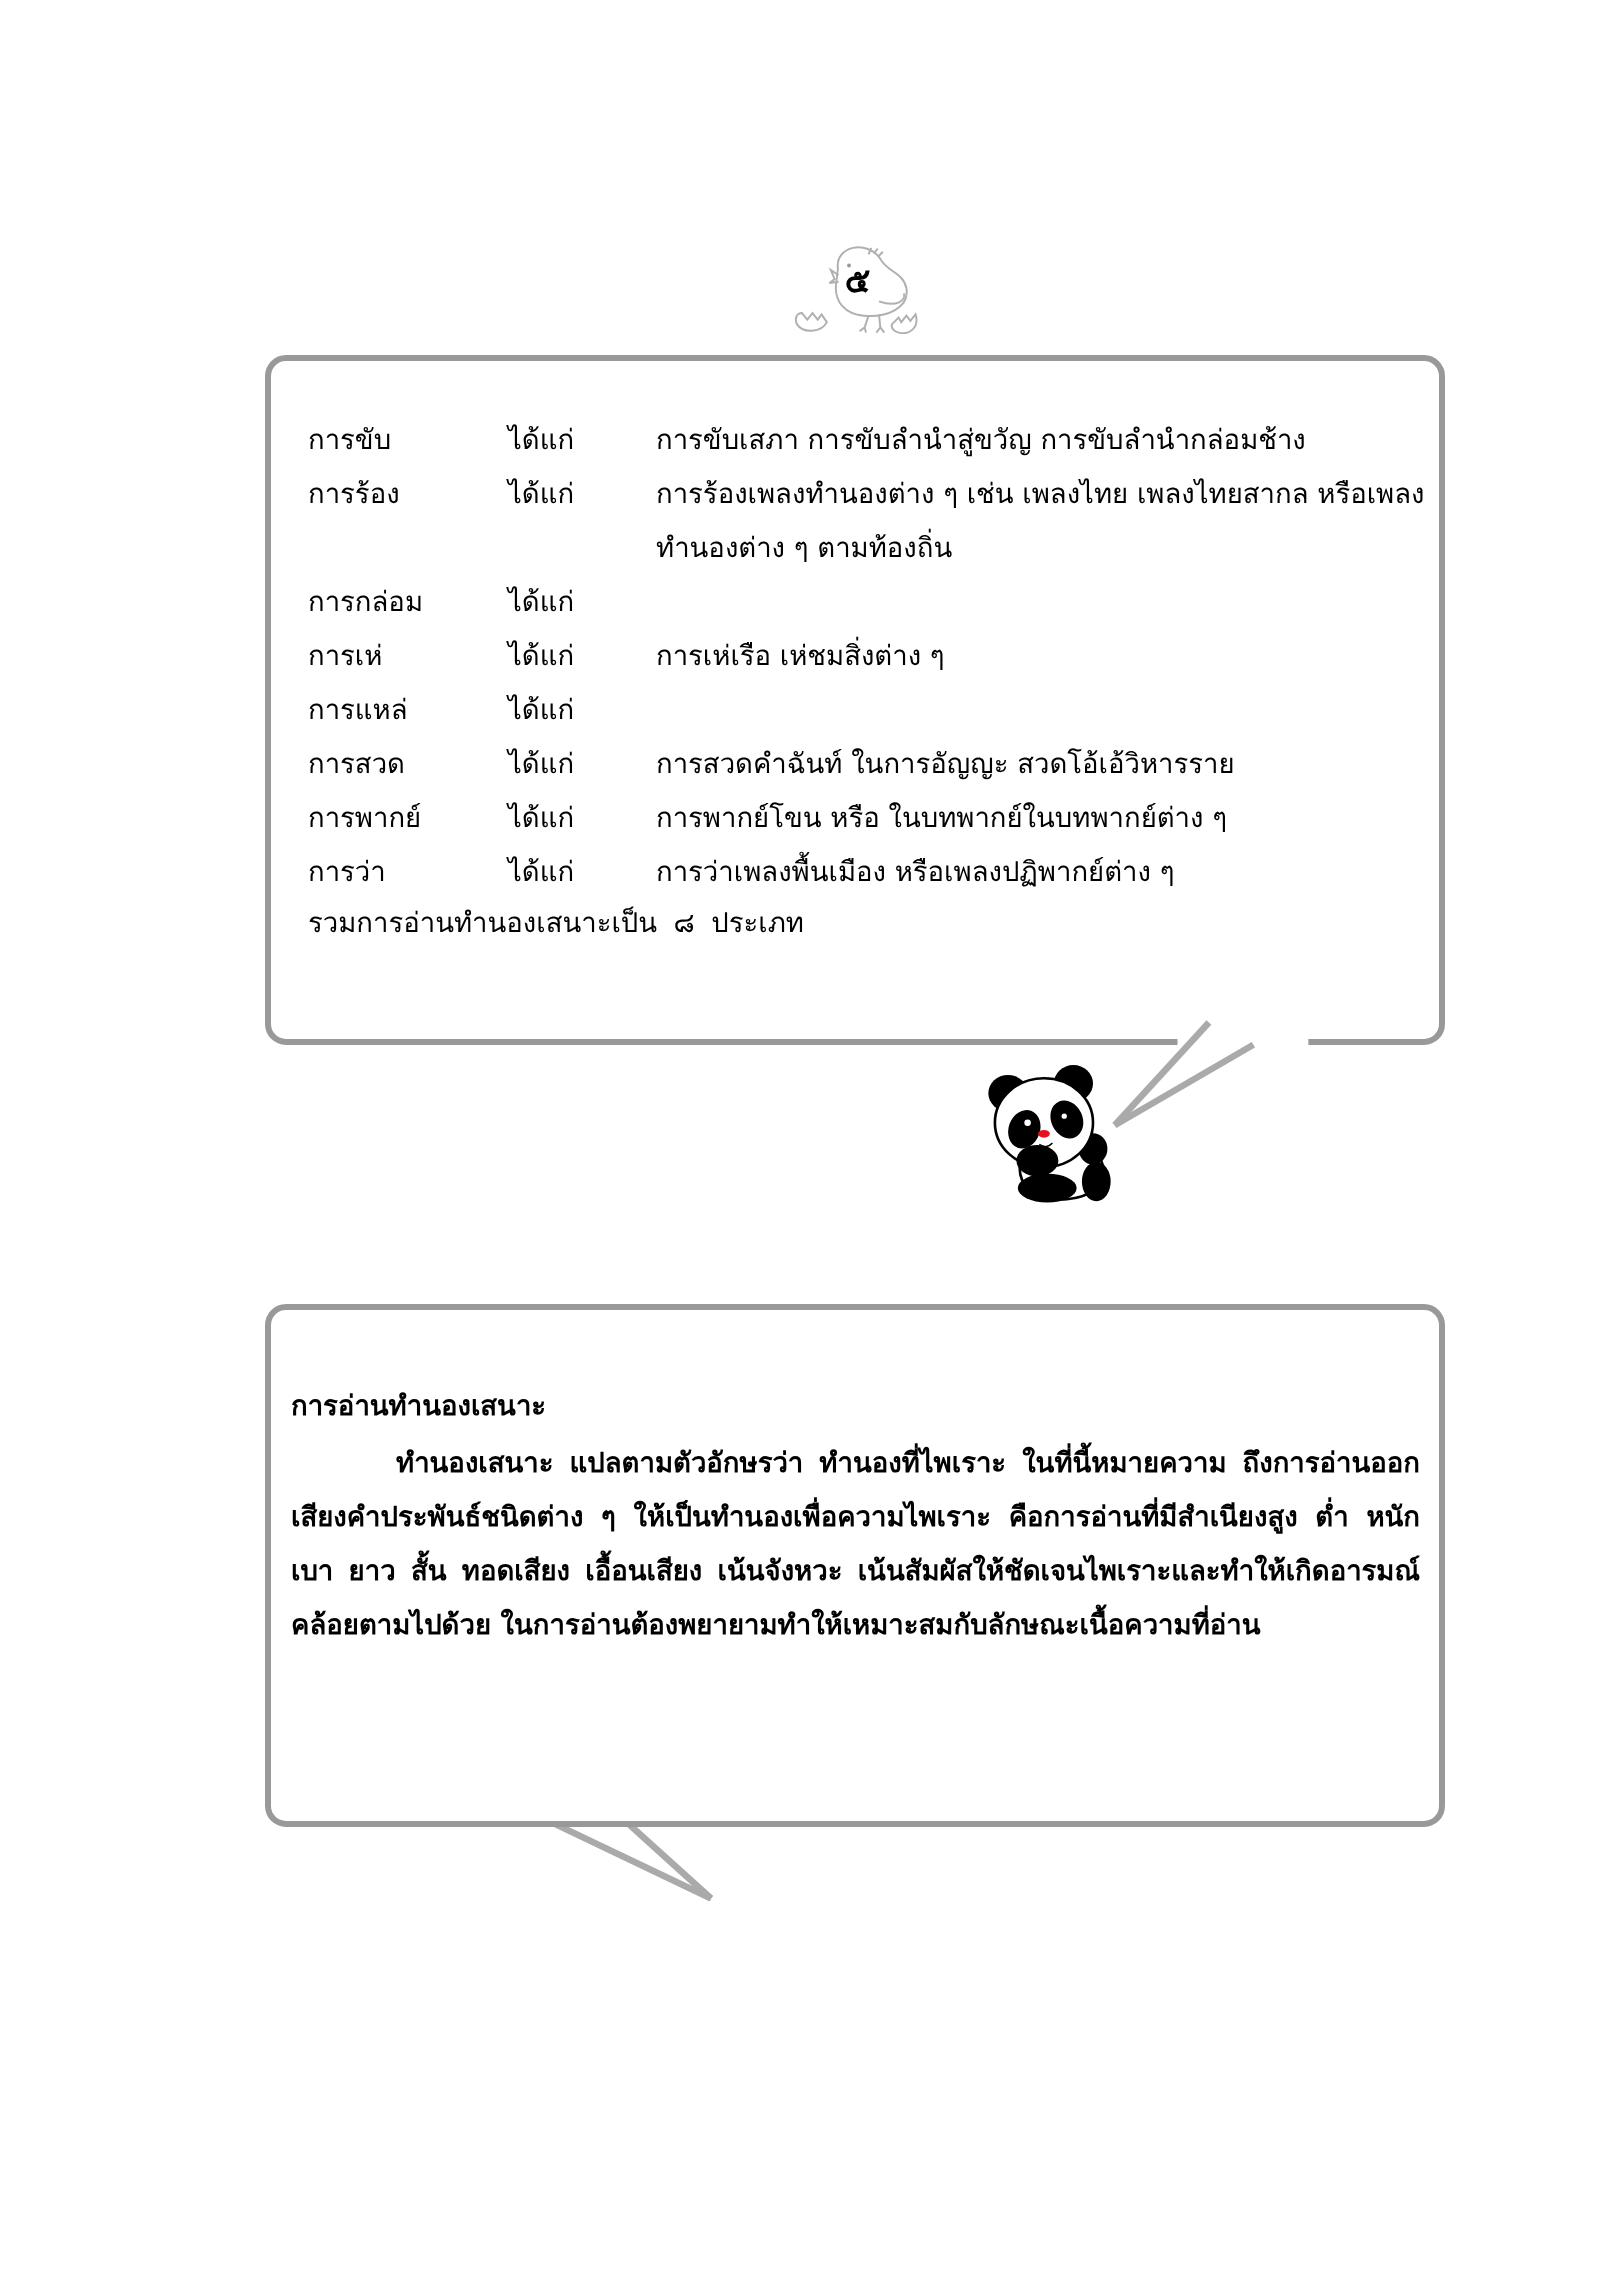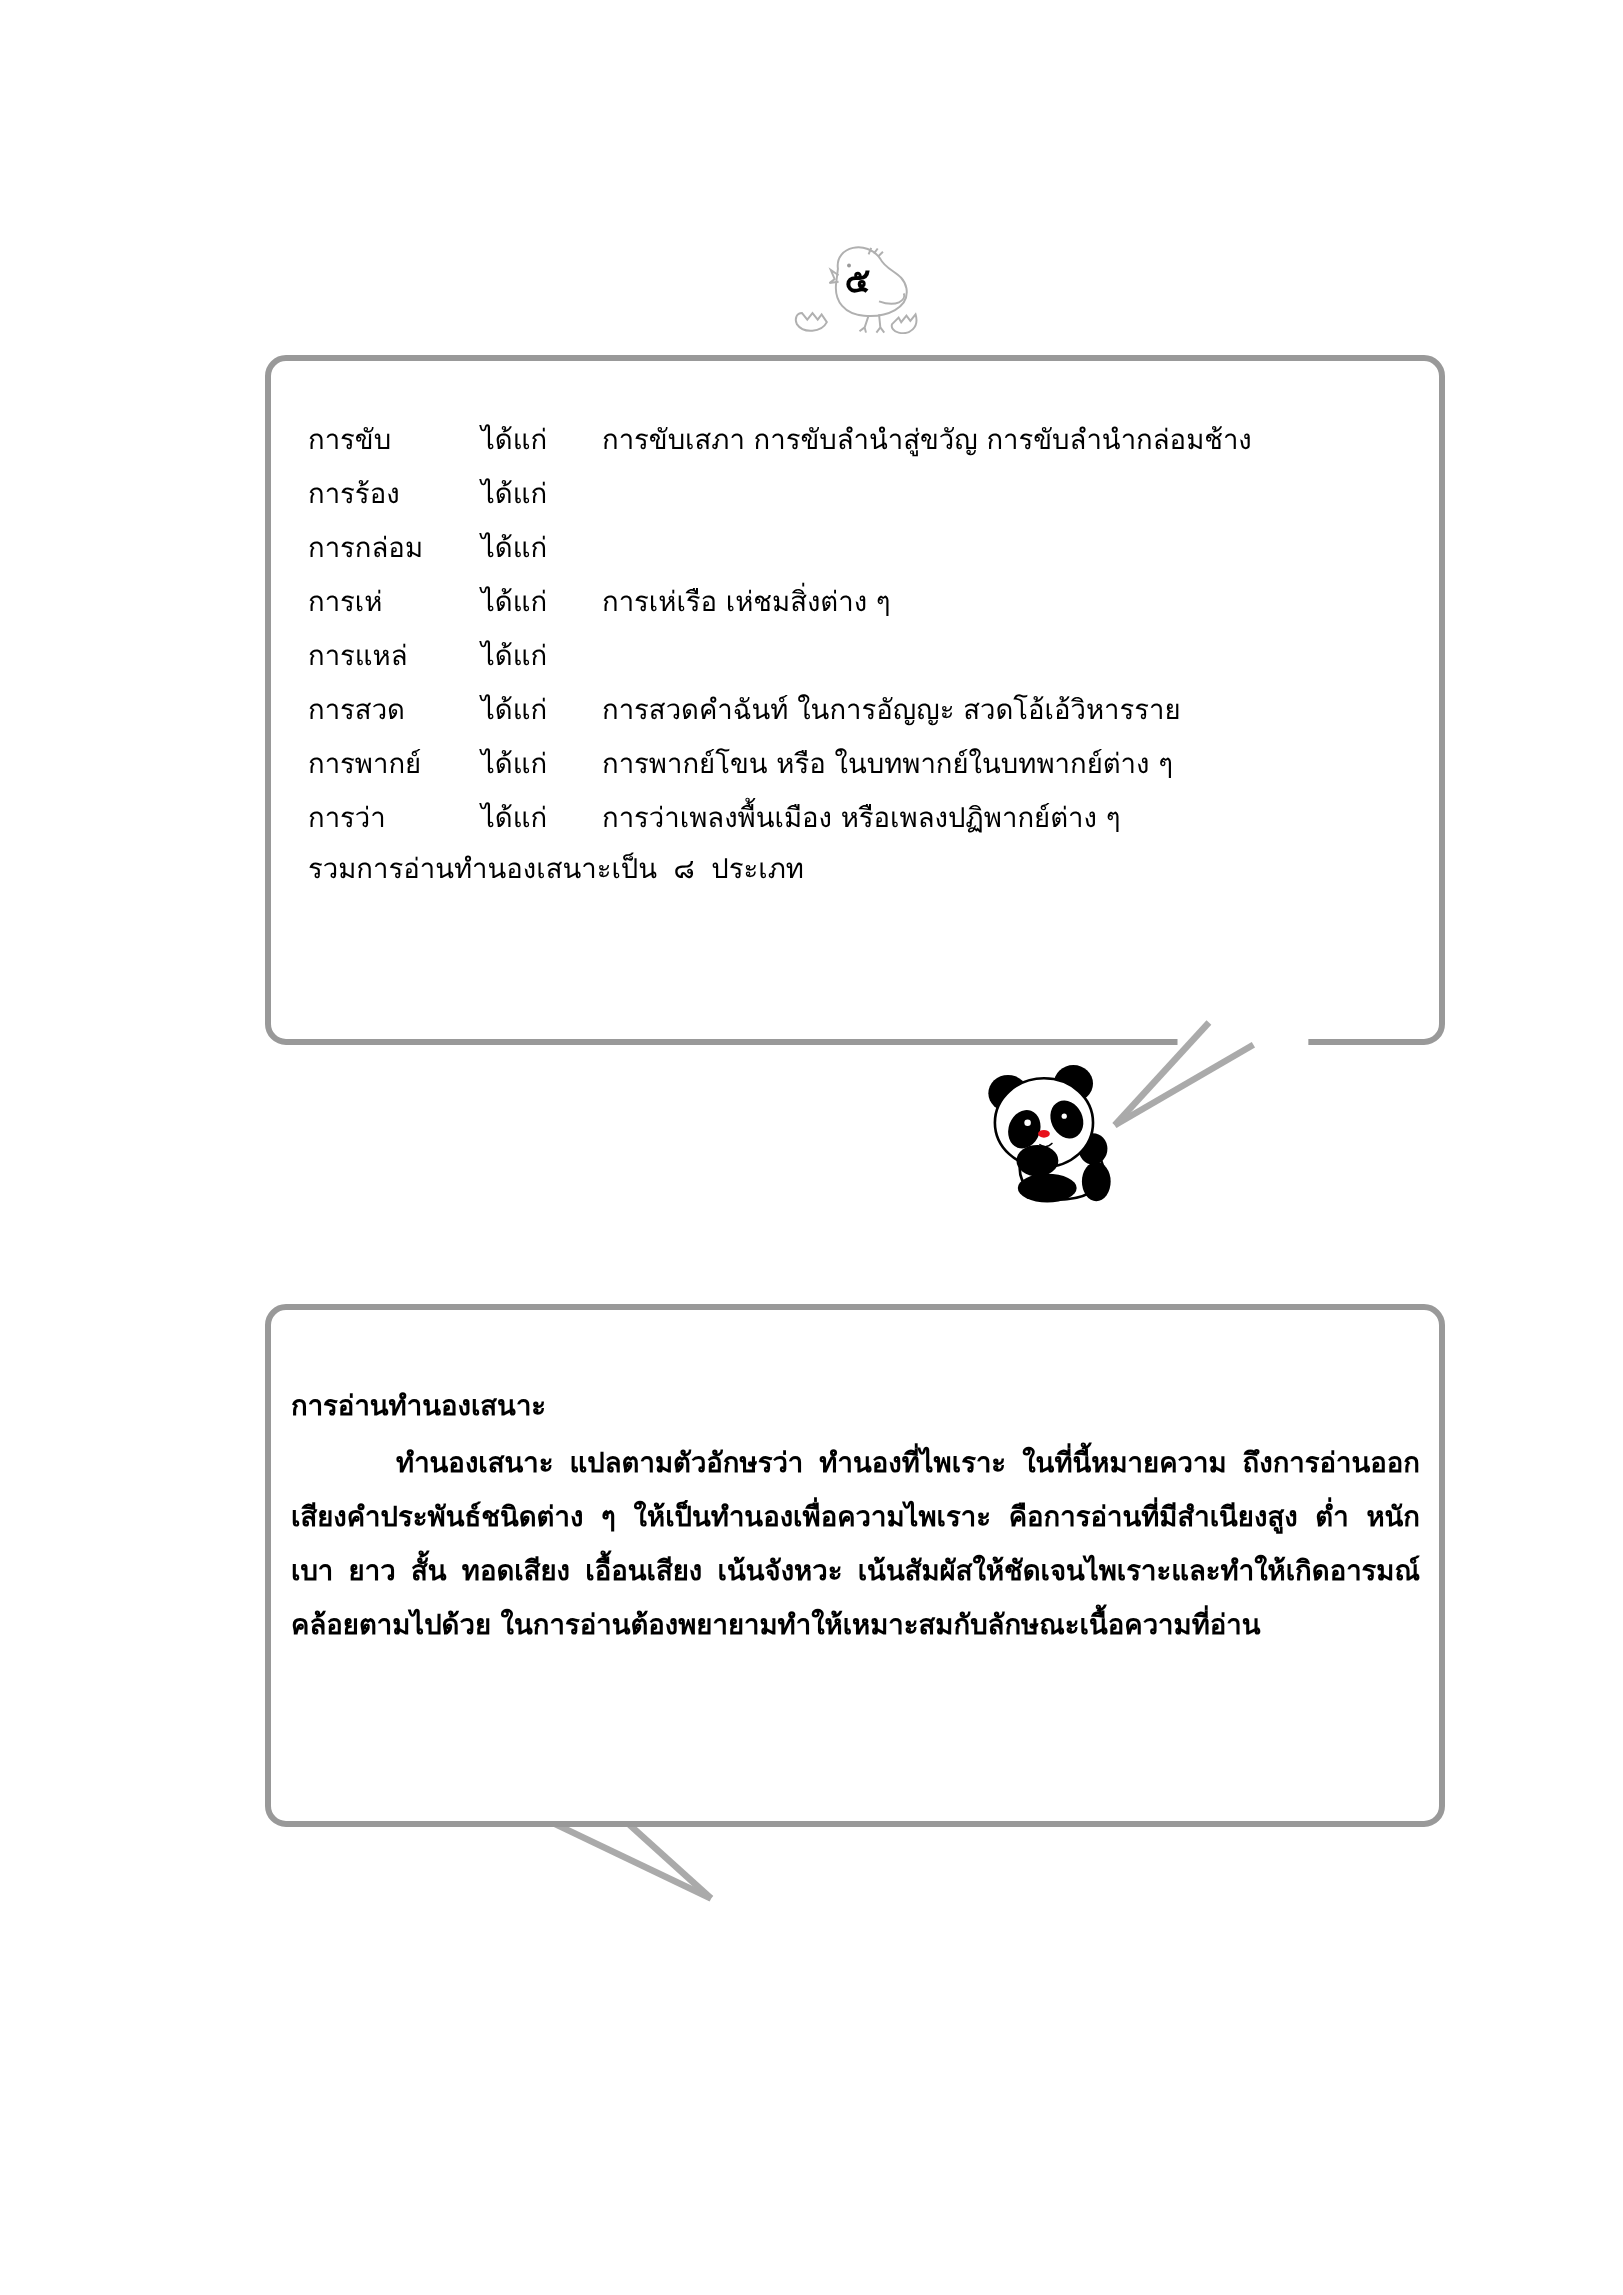--- a/index.html
+++ b/index.html
@@ -63,20 +63,21 @@
       left: 308px;
       top: 412px;
       width: 1112px;
       font-size: 27.5px;
       line-height: 54px;
       font-family: "DejaVu Serif", serif;
     }
     .def-row {
       display: grid;
       grid-template-columns: 173px 121px 1fr;
+      gap: 27px;
     }
     .def-term, .def-gaeg, .def-desc { white-space: nowrap; }
     .def-desc .cont { display: block; }
     .summary {
       white-space: nowrap;
       font-family: Liberation Mono, monospace;
     }
 
     
     .panda {
@@ -153,20 +154,24 @@
 
 <div class="def-list">
   <div class="def-row">
     <span class="def-term">การขับ</span>
     <span class="def-gaeg">ได้แก่</span>
     <span class="def-desc">การขับเสภา      การขับลำนำสู่ขวัญ  การขับลำนำกล่อมช้าง</span>
   </div>
   <div class="def-row">
     <span class="def-term">การร้อง</span>
     <span class="def-gaeg">ได้แก่</span>
+    <span class="def-desc">
+      <span class="cont">การร้องเพลงทำนองต่าง ๆ  เช่น  เพลงไทย  เพลงไทยสากล หรือเพลง</span>
+      <span class="cont">ทำนองต่าง ๆ  ตามท้องถิ่น</span>
+    </span>
   </div>
   <div class="def-row">
     <span class="def-term">การกล่อม</span>
     <span class="def-gaeg">ได้แก่</span>
   </div>
   <div class="def-row">
     <span class="def-term">การเห่</span>
     <span class="def-gaeg">ได้แก่</span>
     <span class="def-desc">การเห่เรือ  เห่ชมสิ่งต่าง ๆ</span>
   </div>

